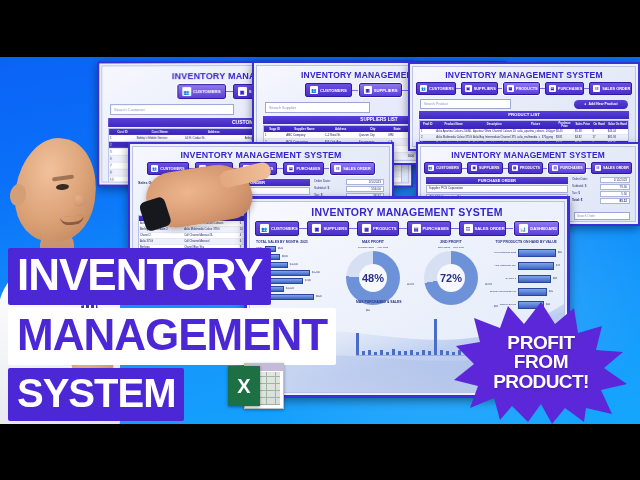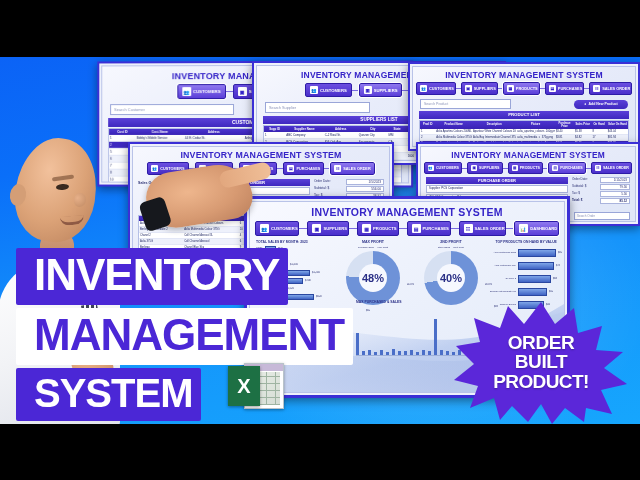--- a/index.html
+++ b/index.html
@@ -39,21 +39,21 @@
   .tbl tr.alt td{background:#eef1fb;}
   .searchbox{background:#fff;border:1px solid #9aa6d8;color:#8b93b8;display:flex;align-items:center;overflow:hidden;}
   .pillbtn{background:linear-gradient(180deg,#5a40d8,#3e28bf);color:#fff;border-radius:9px;display:flex;
     align-items:center;justify-content:center;gap:2px;font-weight:bold;white-space:nowrap;overflow:hidden;}
   .lbl{color:#2a2f72;white-space:nowrap;overflow:hidden;}
   .fieldline{background:#fff;border:1px solid #aab4dd;}
 
   
   .lockup{position:absolute;left:8px;top:248px;z-index:60;}
   .lk{display:inline-block;font-weight:bold;line-height:1;letter-spacing:-1px;
-     padding:5px 9px 8px 18px;border-radius:2px;margin-left:8px;}
+     padding:5px 9px 8px 9px;border-radius:2px;}
   .lk1{background:#4b27d6;color:#ffffff;font-size:44px;}
   .lk2{background:#ffffff;color:#4b27d6;font-size:44px;margin-top:3px;}
   .lk3{background:#4b27d6;color:#ffffff;font-size:40px;margin-top:3px;}
 
   
   .xl{position:absolute;left:228px;top:363px;width:54px;height:46px;z-index:62;}
   .xl .sheet{position:absolute;left:16px;top:0;width:38px;height:44px;background:#fff;
      border:1px solid #b9c3c9;box-shadow:0 1px 3px rgba(0,0,0,.35);}
   .xl .sheet .hdr{height:7px;background:#c7b9d8;}
   .xl .grid{position:absolute;inset:8px 3px 3px 3px;
@@ -812,21 +812,21 @@
 
         <div style="flex:0 0 78px;text-align:center;">
           <div class="tinytxt" style="font-size:3.6px;font-weight:bold;color:#2a2f86;text-align:center;">2ND PROFIT</div>
           <div style="display:flex;justify-content:center;gap:3px;margin:1px 0;">
             <span class="tinytxt" style="font-size:2.4px;">Other Sales</span>
             <span class="tinytxt" style="font-size:2.4px;">Next Profit</span>
           </div>
           <div class="donutwrap" style="width:54px;height:54px;margin:0 auto;border-radius:50%;
                background:conic-gradient(#6e92d8 0 72%, #d6e0f2 72% 100%);">
             <div style="position:absolute;left:13px;top:13px;width:28px;height:28px;border-radius:50%;background:#f6f8fe;"></div>
-            <div class="kpi-label" style="font-size:11px;">40%</div>
+            <div class="kpi-label" style="font-size:11px;">72%</div>
           </div>
           <div style="position:relative;height:0;">
             <span class="tinytxt" style="position:absolute;right:-2px;top:-22px;">28.0%</span>
           </div>
         </div>
 
         <div style="flex:1;">
           <div class="tinytxt" style="font-size:3.4px;font-weight:bold;color:#2a2f86;text-align:center;">TOP PRODUCTS ON HAND BY VALUE</div>
           <div style="display:flex;align-items:center;gap:2px;margin-top:4px;">
             <span class="tinytxt" style="flex:0 0 26px;text-align:right;font-size:2.3px;">Aclia Multimedia 375g</span>
@@ -918,22 +918,22 @@
         <div class="grid"></div>
       </div>
     <div class="x">X</div>
   </div>
 
   <div class="burst">
     <svg viewBox="0 0 178 124" preserveAspectRatio="none">
       <polygon points="89,2 103,24 122,8 126,33 150,26 144,50 171,52 152,68 175,84 149,90 160,114 134,108 132,122 113,108 100,124 89,104 76,122 60,106 48,120 42,98 18,108 26,86 2,80 22,64 4,46 28,42 22,18 48,28 56,6 72,24" fill="#5b27d9"></polygon>
     </svg>
     <div class="txt">
-      <div class="t1">ORDER</div>
-      <div class="t2">BUILT</div>
+      <div class="t1">PROFIT</div>
+      <div class="t2">FROM</div>
       <div class="t3">PRODUCT!</div>
     </div>
   </div>
 
   <div class="bar-top"></div>
   <div class="bar-bottom"></div>
 
 </div>
 
 </body></html>

